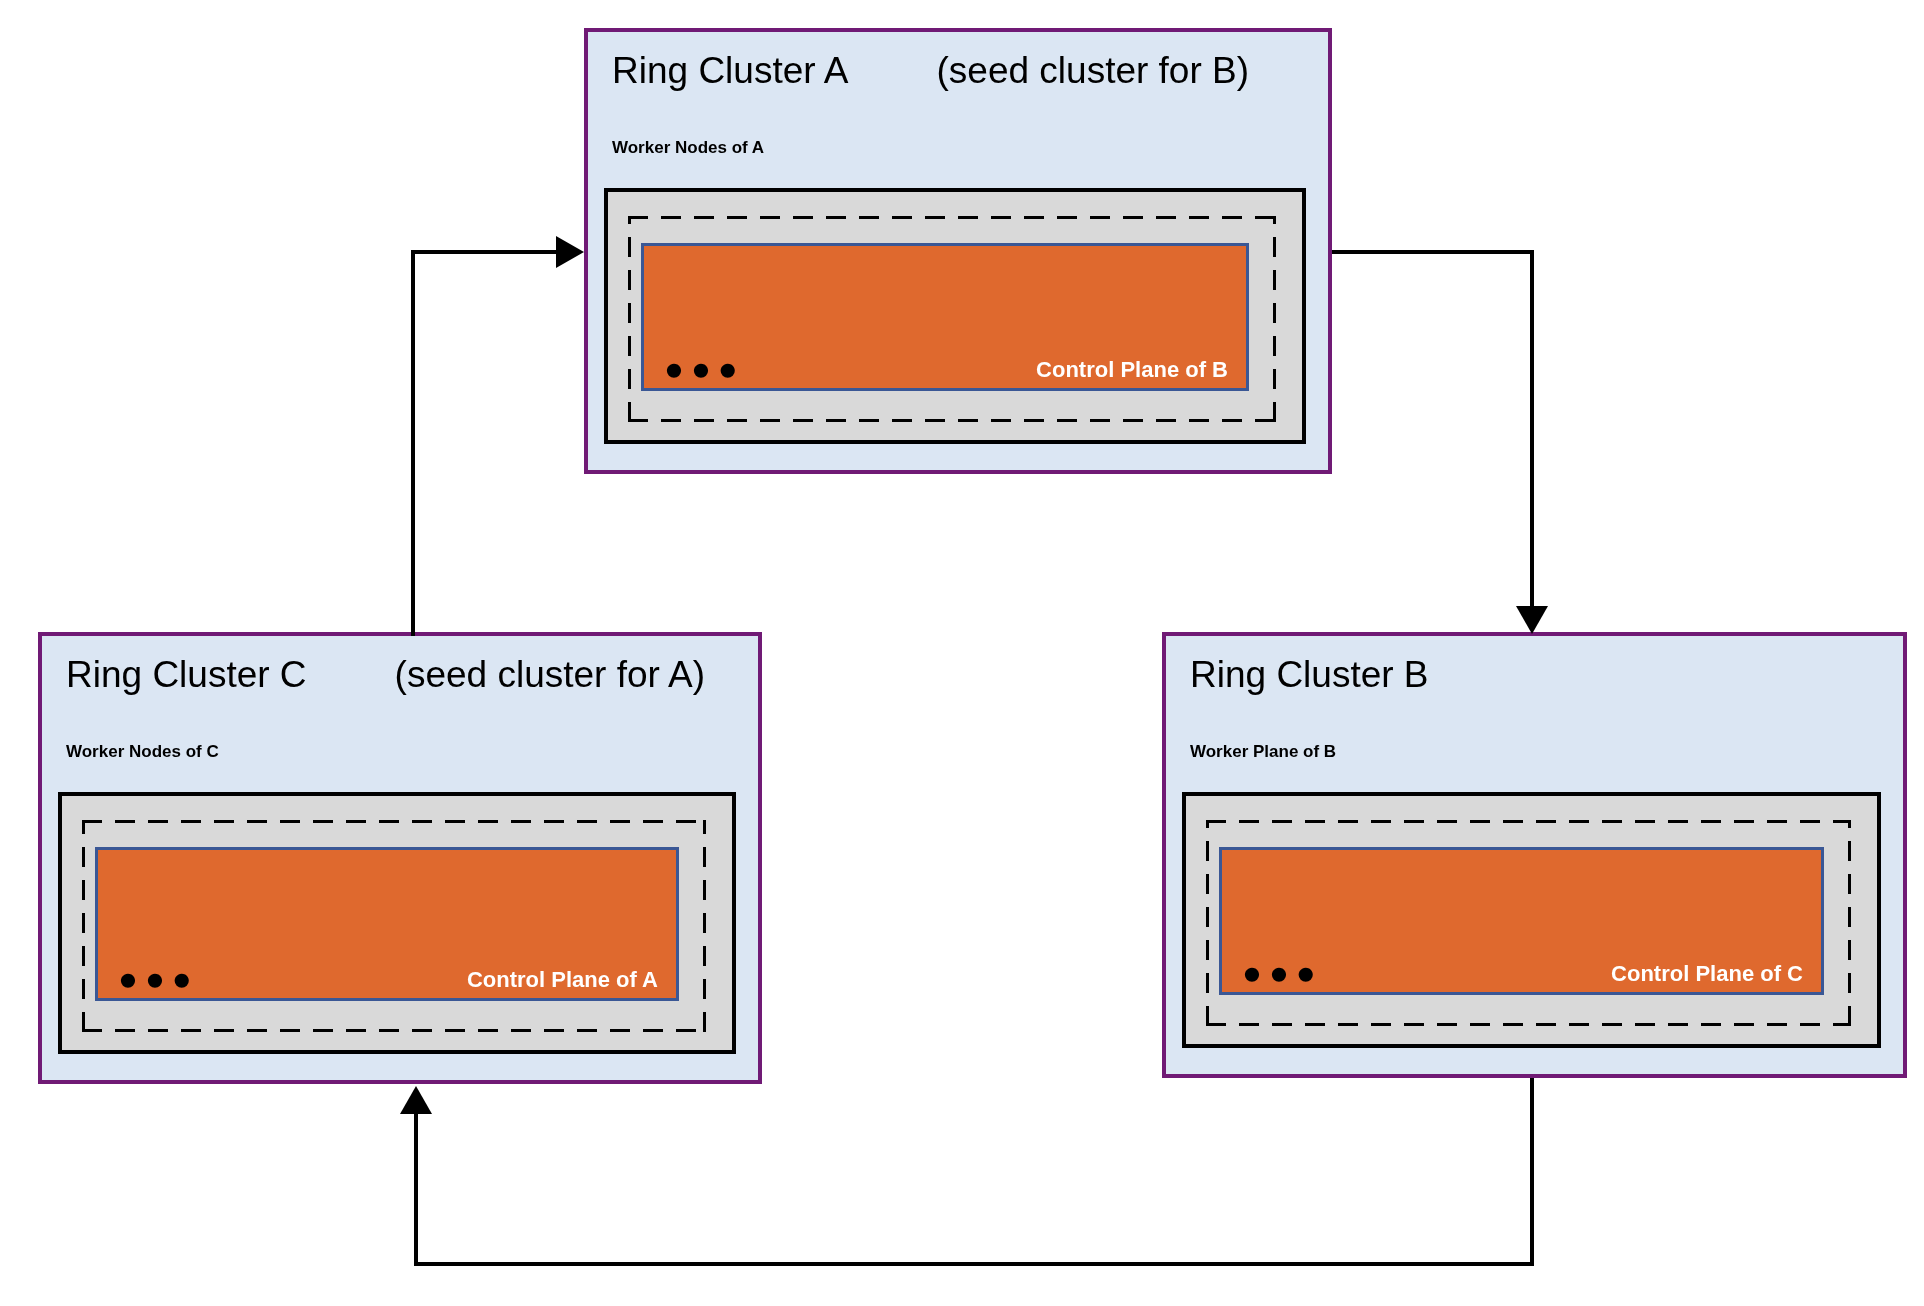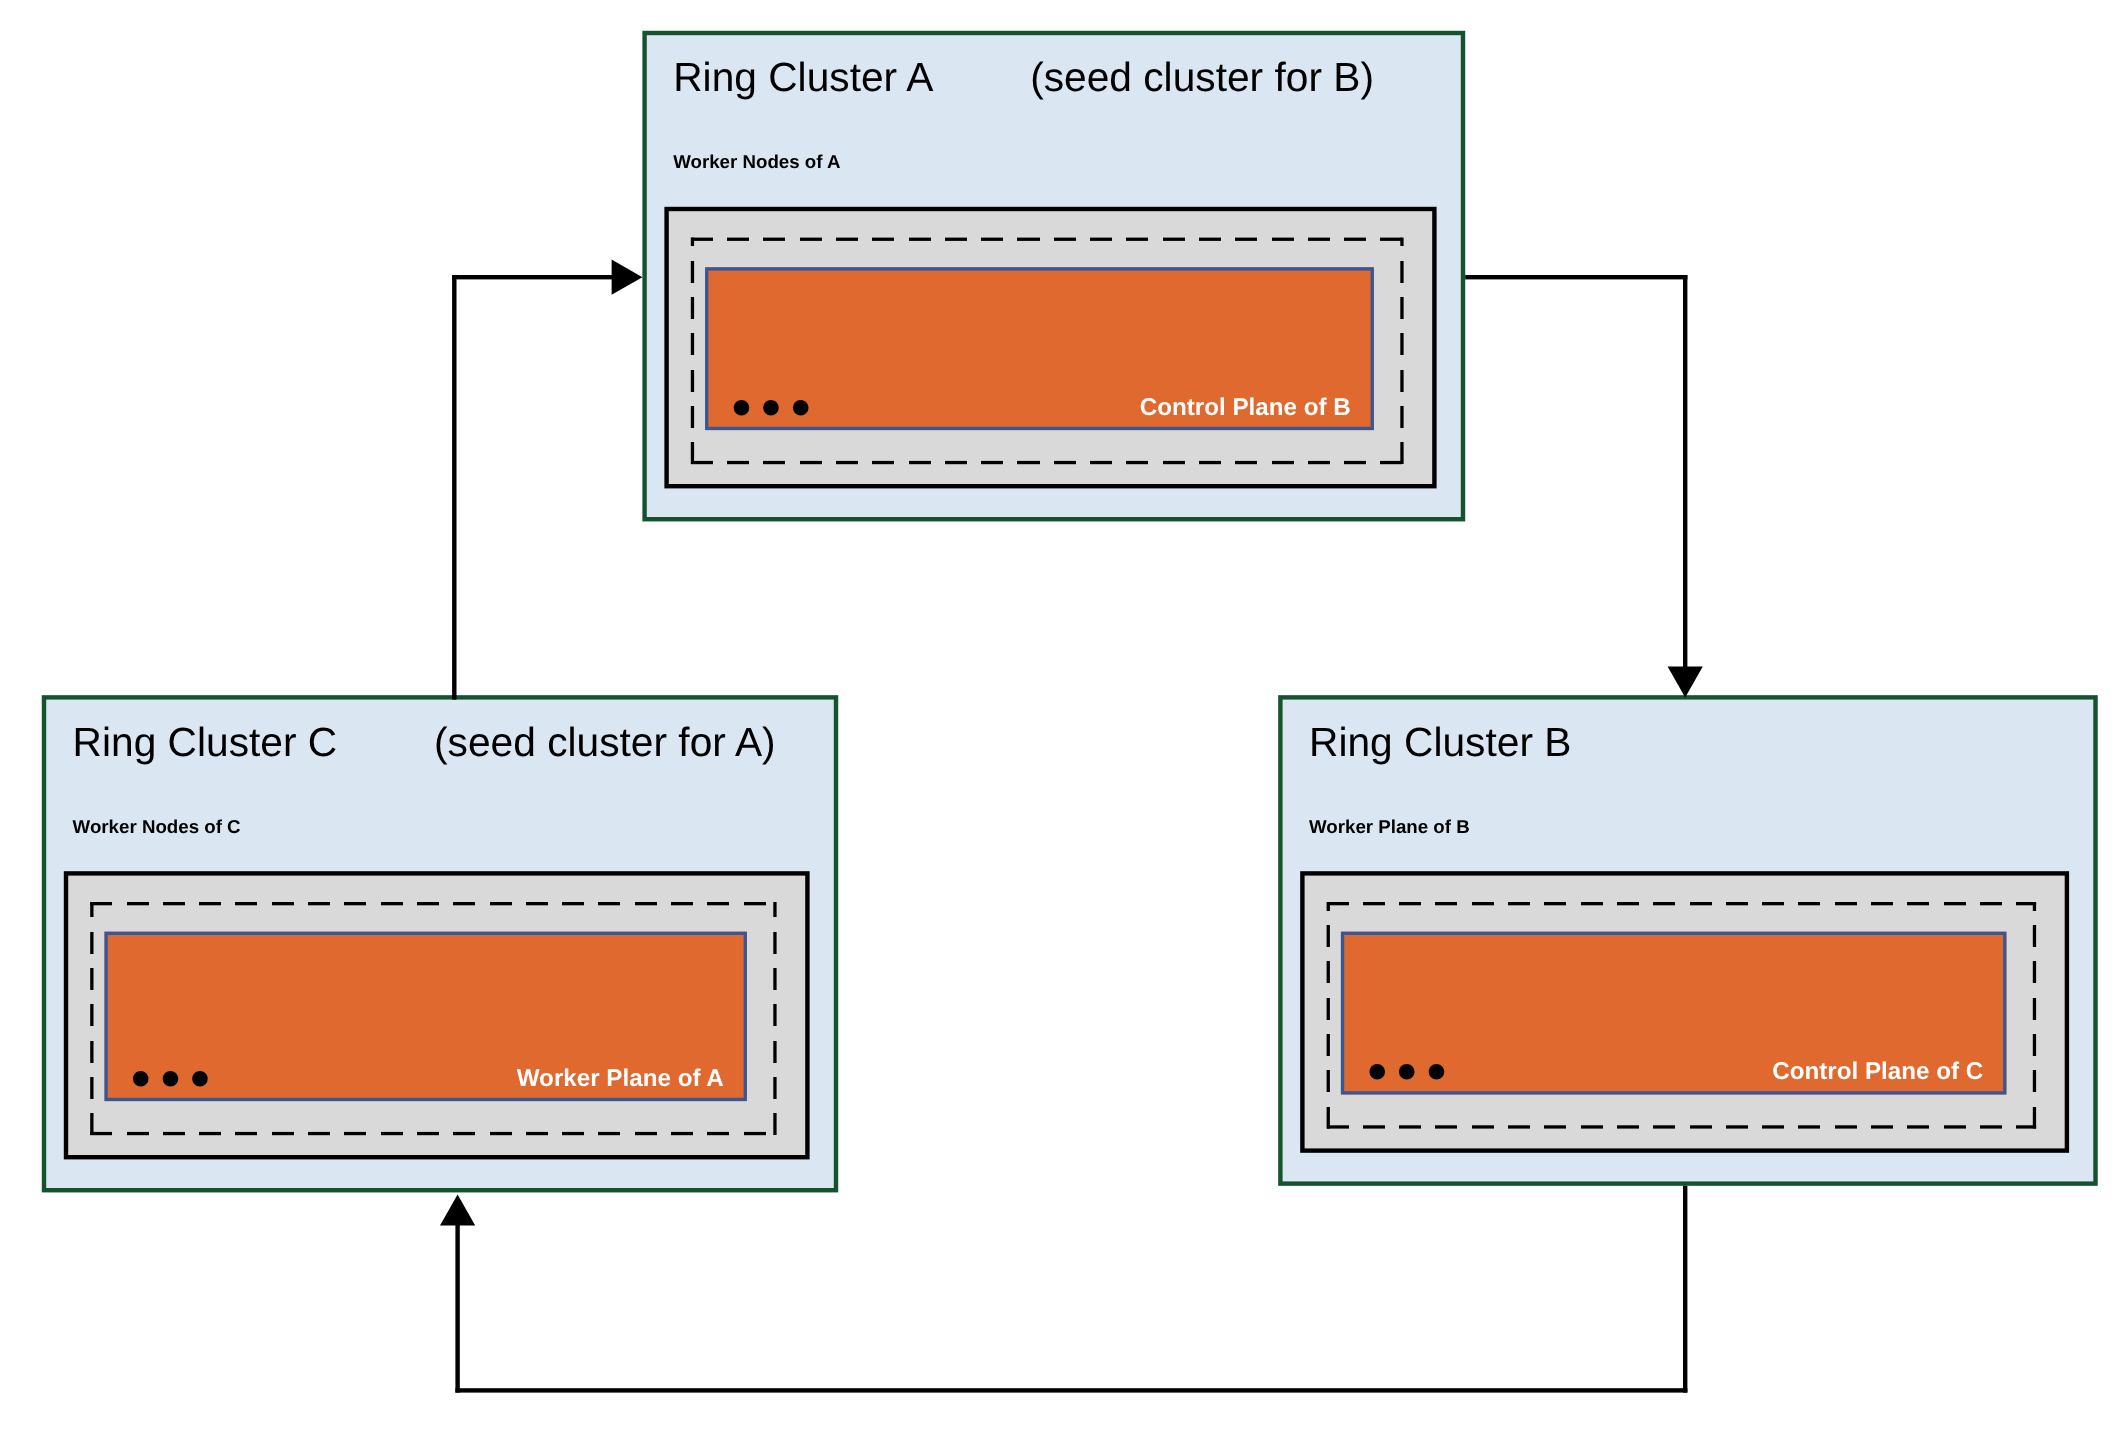--- a/index.html
+++ b/index.html
@@ -3,21 +3,21 @@
 <meta charset="utf-8">
 <style>
   html,body{margin:0;padding:0;background:#ffffff;}
   .stage{
     position:relative;width:1924px;height:1306px;background:#ffffff;overflow:hidden;
     font-family:"Liberation Sans", sans-serif;color:#000;
   }
 
   
   .cluster{
-    position:absolute;background:#dbe6f3;border:4px solid #14532d;box-sizing:border-box;
+    position:absolute;background:#dbe6f3;border:4px solid #701a75;box-sizing:border-box;
   }
   .cluster-a{left:584px;top:28px;width:748px;height:446px;}
   .cluster-b{left:1162px;top:632px;width:745px;height:446px;}
   .cluster-c{left:38px;top:632px;width:724px;height:452px;}
 
   .cluster-title{
     position:absolute;left:24px;top:16px;right:16px;
     display:flex;align-items:baseline;
     font-size:37px;line-height:1.25;font-weight:400;white-space:nowrap;
   }
@@ -123,21 +123,21 @@
     <div class="cluster-title">
       <span>Ring Cluster C</span>
       <span class="seed-note">(seed cluster for A)</span>
     </div>
     <div class="worker-label">Worker Nodes of C</div>
     <div class="worker-box">
       <div class="dashed-box">
         <div class="control-plane-box">
           <div class="control-plane-row">
             <span class="dots">●●●</span>
-            <span class="control-plane-label">Worker Plane of A</span>
+            <span class="control-plane-label">Control Plane of A</span>
           </div>
         </div>
       </div>
     </div>
   </div>
 
   <div class="line l-ca-v"></div>
   <div class="line l-ca-h"></div>
   <div class="head h-ca"></div>
 

